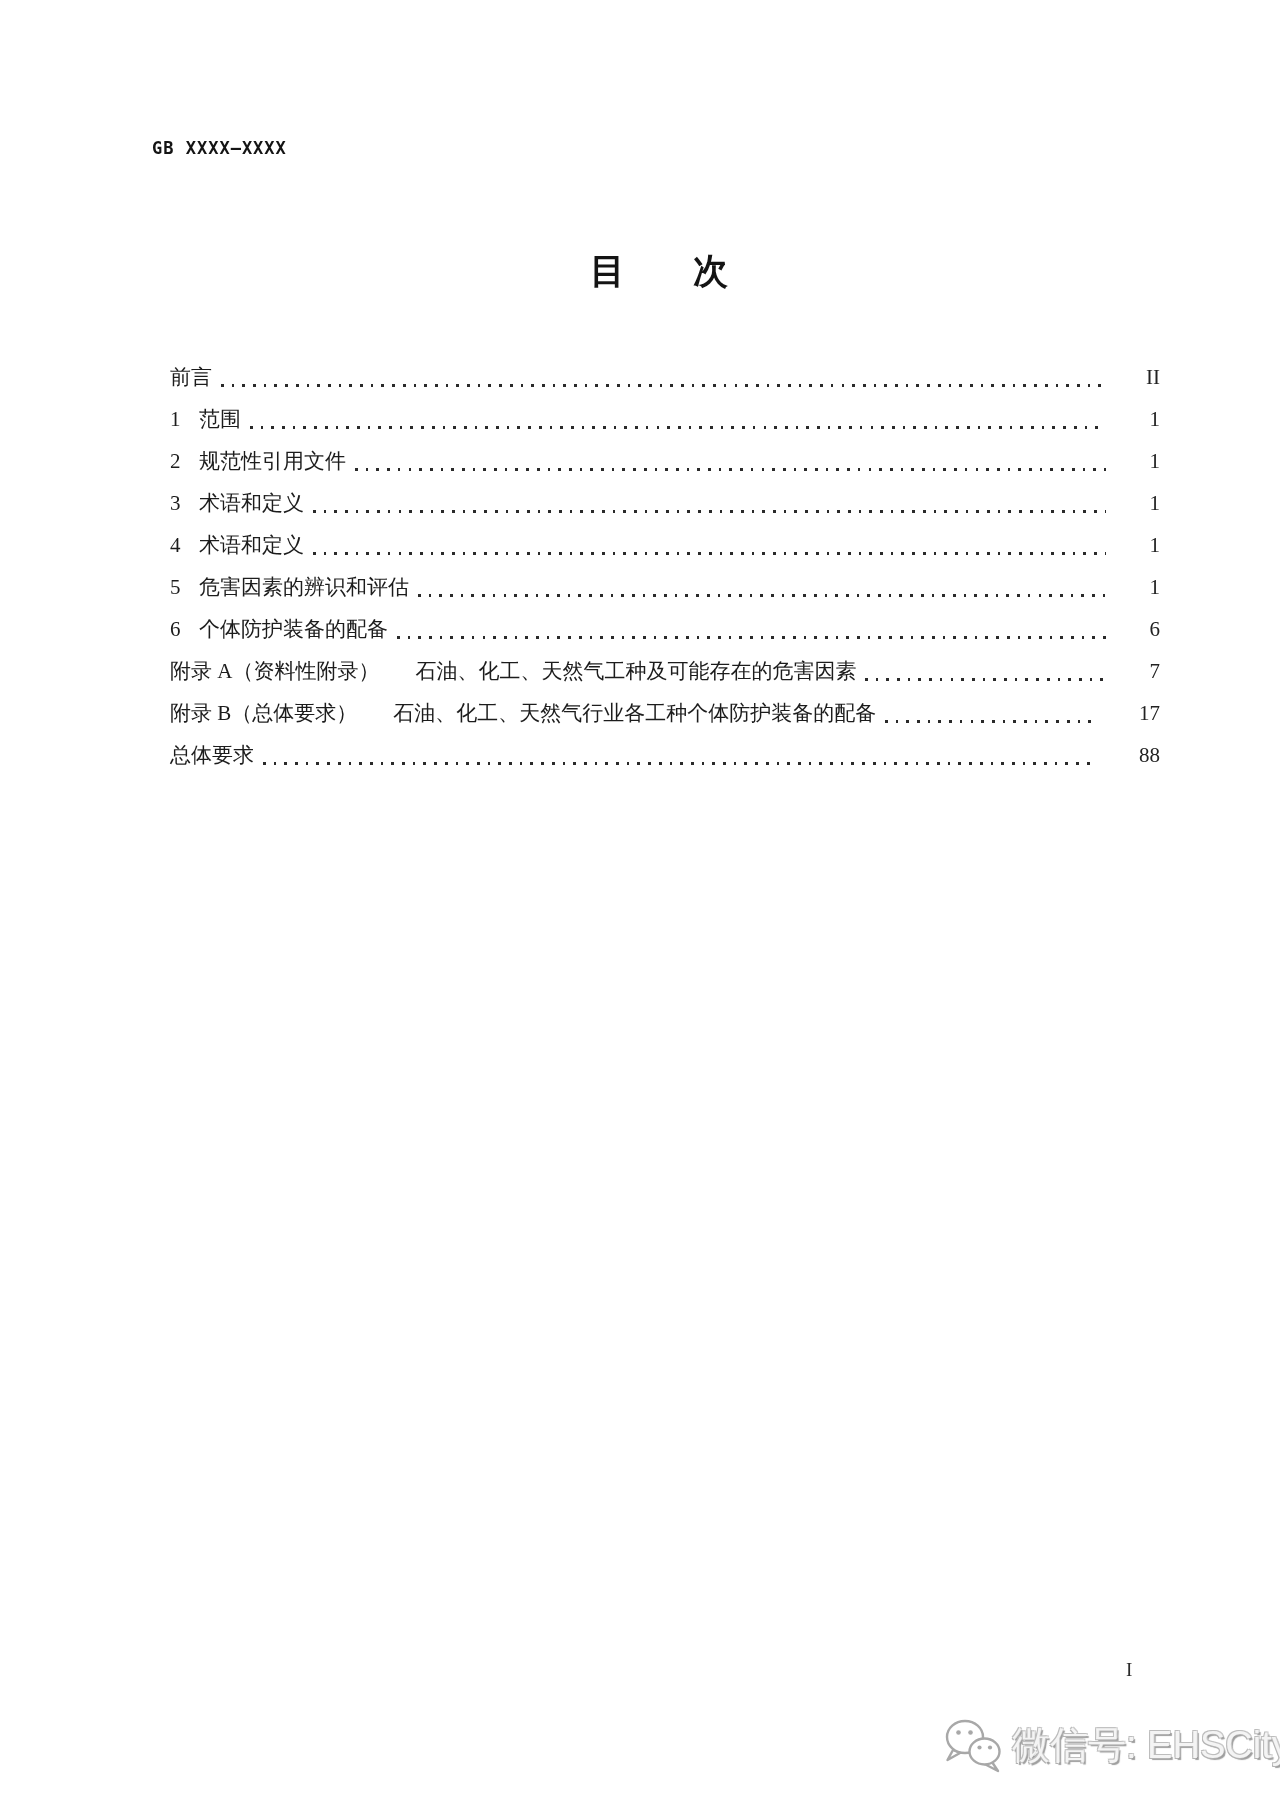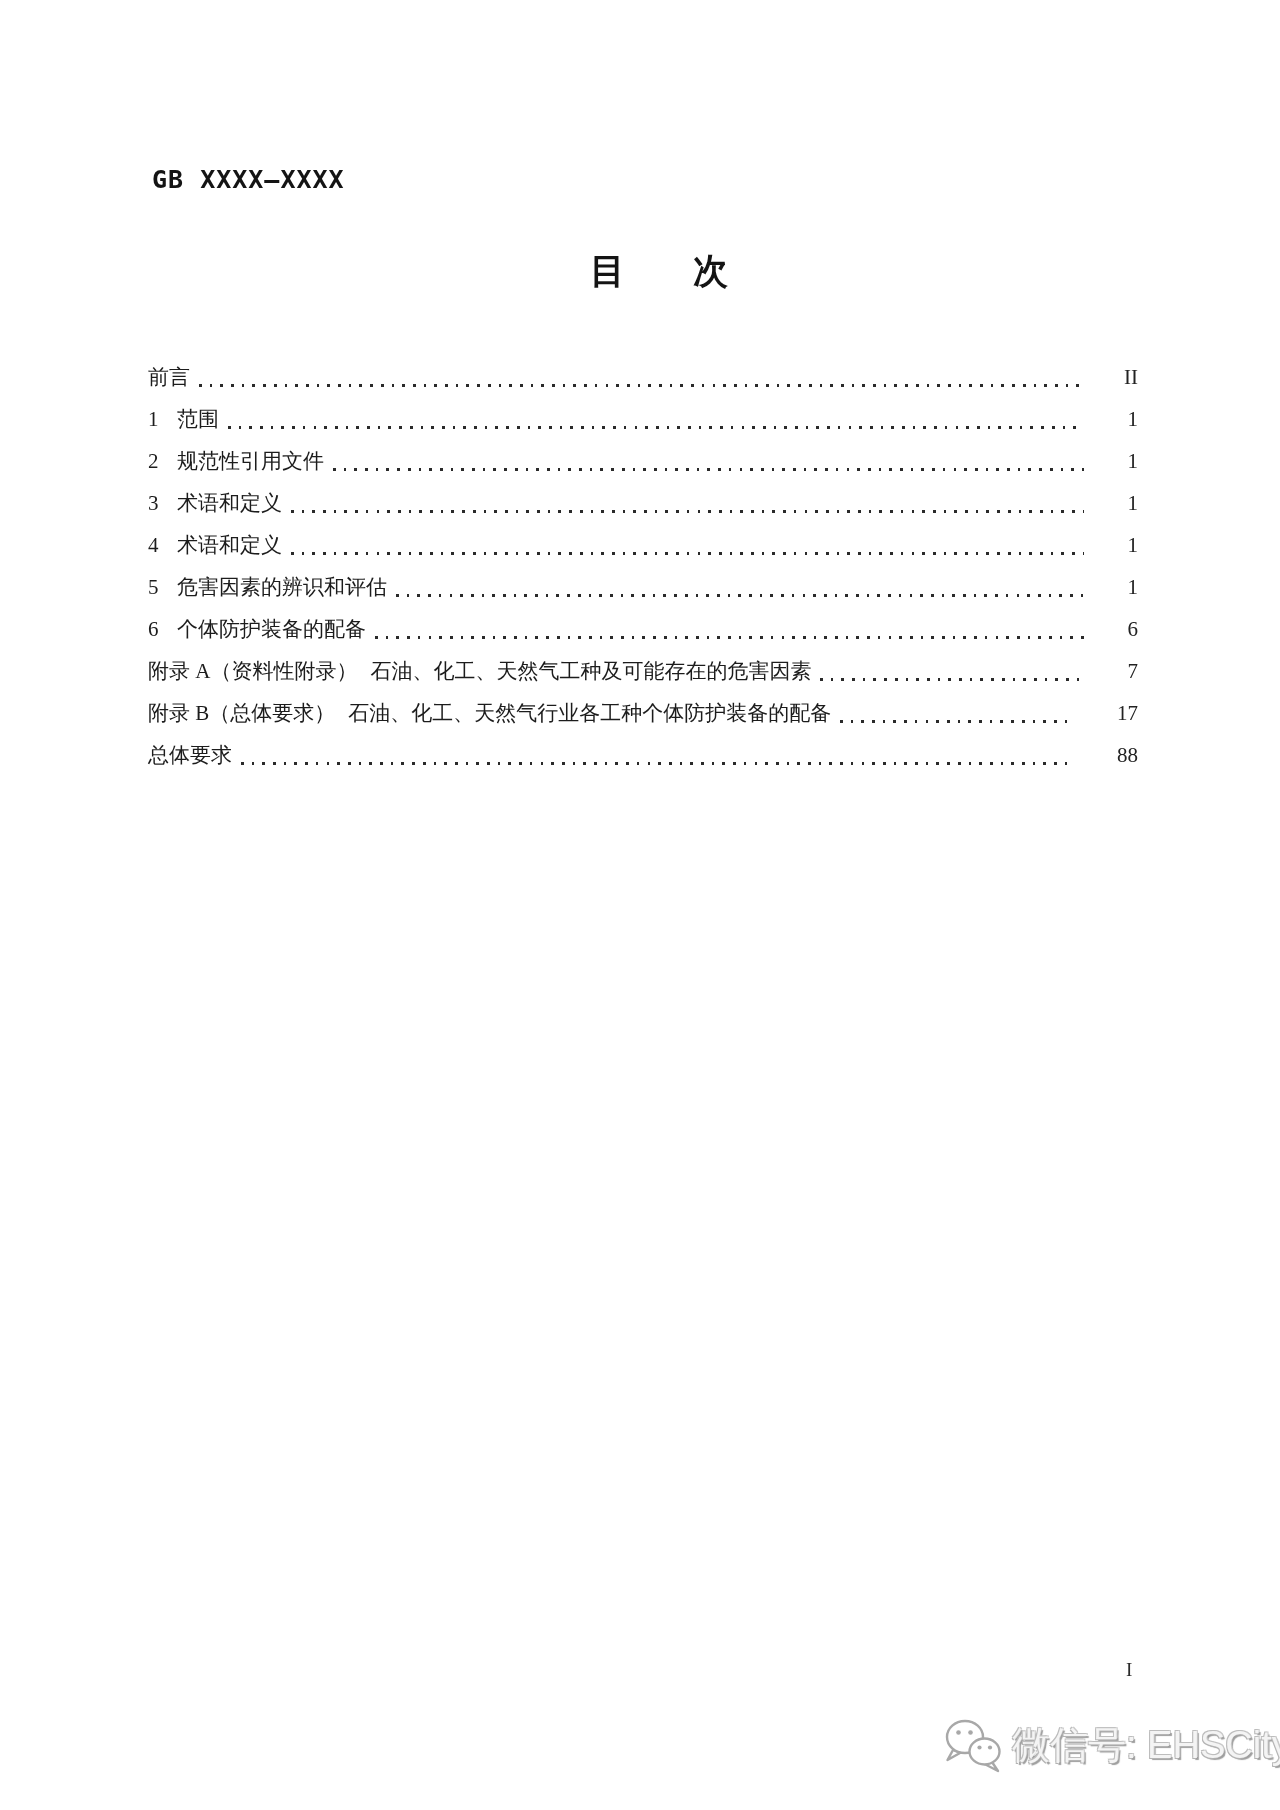--- a/index.html
+++ b/index.html
@@ -2,44 +2,44 @@
 <html><head>
 <meta charset="utf-8">
 <style>
   html,body{margin:0;padding:0;}
   body{
     width:1280px;height:1810px;position:relative;background:#ffffff;
     font-family:"Liberation Serif","DejaVu Serif",serif;color:#1a1a1a;
     overflow:hidden;
   }
   .std-code{
-    position:absolute;left:152px;top:165px;
+    position:absolute;left:152px;top:138px;
     font-family:"DejaVu Sans Mono","Liberation Mono",monospace;
-    font-size:25px;font-weight:700;letter-spacing:1px;color:#141414;
+    font-size:17px;font-weight:700;letter-spacing:1px;color:#141414;
     white-space:nowrap;
   }
   .doc-title{
     position:absolute;left:0;top:253px;width:1280px;
     display:flex;justify-content:center;gap:68px;
     transform:translateX(19px);
     font-family:"Liberation Sans","DejaVu Sans",sans-serif;
     font-size:35px;font-weight:600;color:#141414;line-height:1;
   }
   .toc{
-    position:absolute;left:148px;top:356px;width:990px;
+    position:absolute;left:170px;top:356px;width:990px;
   }
   .toc-row{
     height:42px;display:flex;align-items:center;
     font-size:21px;line-height:26px;white-space:nowrap;color:#1c1c1c;
   }
   .toc-num{
     display:inline-block;min-width:29px;
     font-family:"Liberation Serif","DejaVu Serif",serif;
   }
-  .toc-desc{margin-left:13px;font-family:Liberation Serif, serif;}
+  .toc-desc{margin-left:36px;font-family:Liberation Serif, serif;}
   .leader{
     flex:1 1 auto;height:3px;align-self:flex-end;margin:0 8px 11px 9px;
     background-image:repeating-linear-gradient(to right,#2a2a2a 0 2.6px,transparent 2.6px 10.7px);
     background-position:left bottom;min-width:20px;
   }
   .toc-page{
     font-family:"Liberation Serif","DejaVu Serif",serif;
     font-size:21px;color:#222;text-align:right;margin-left:36px;
   }
   .folio{

